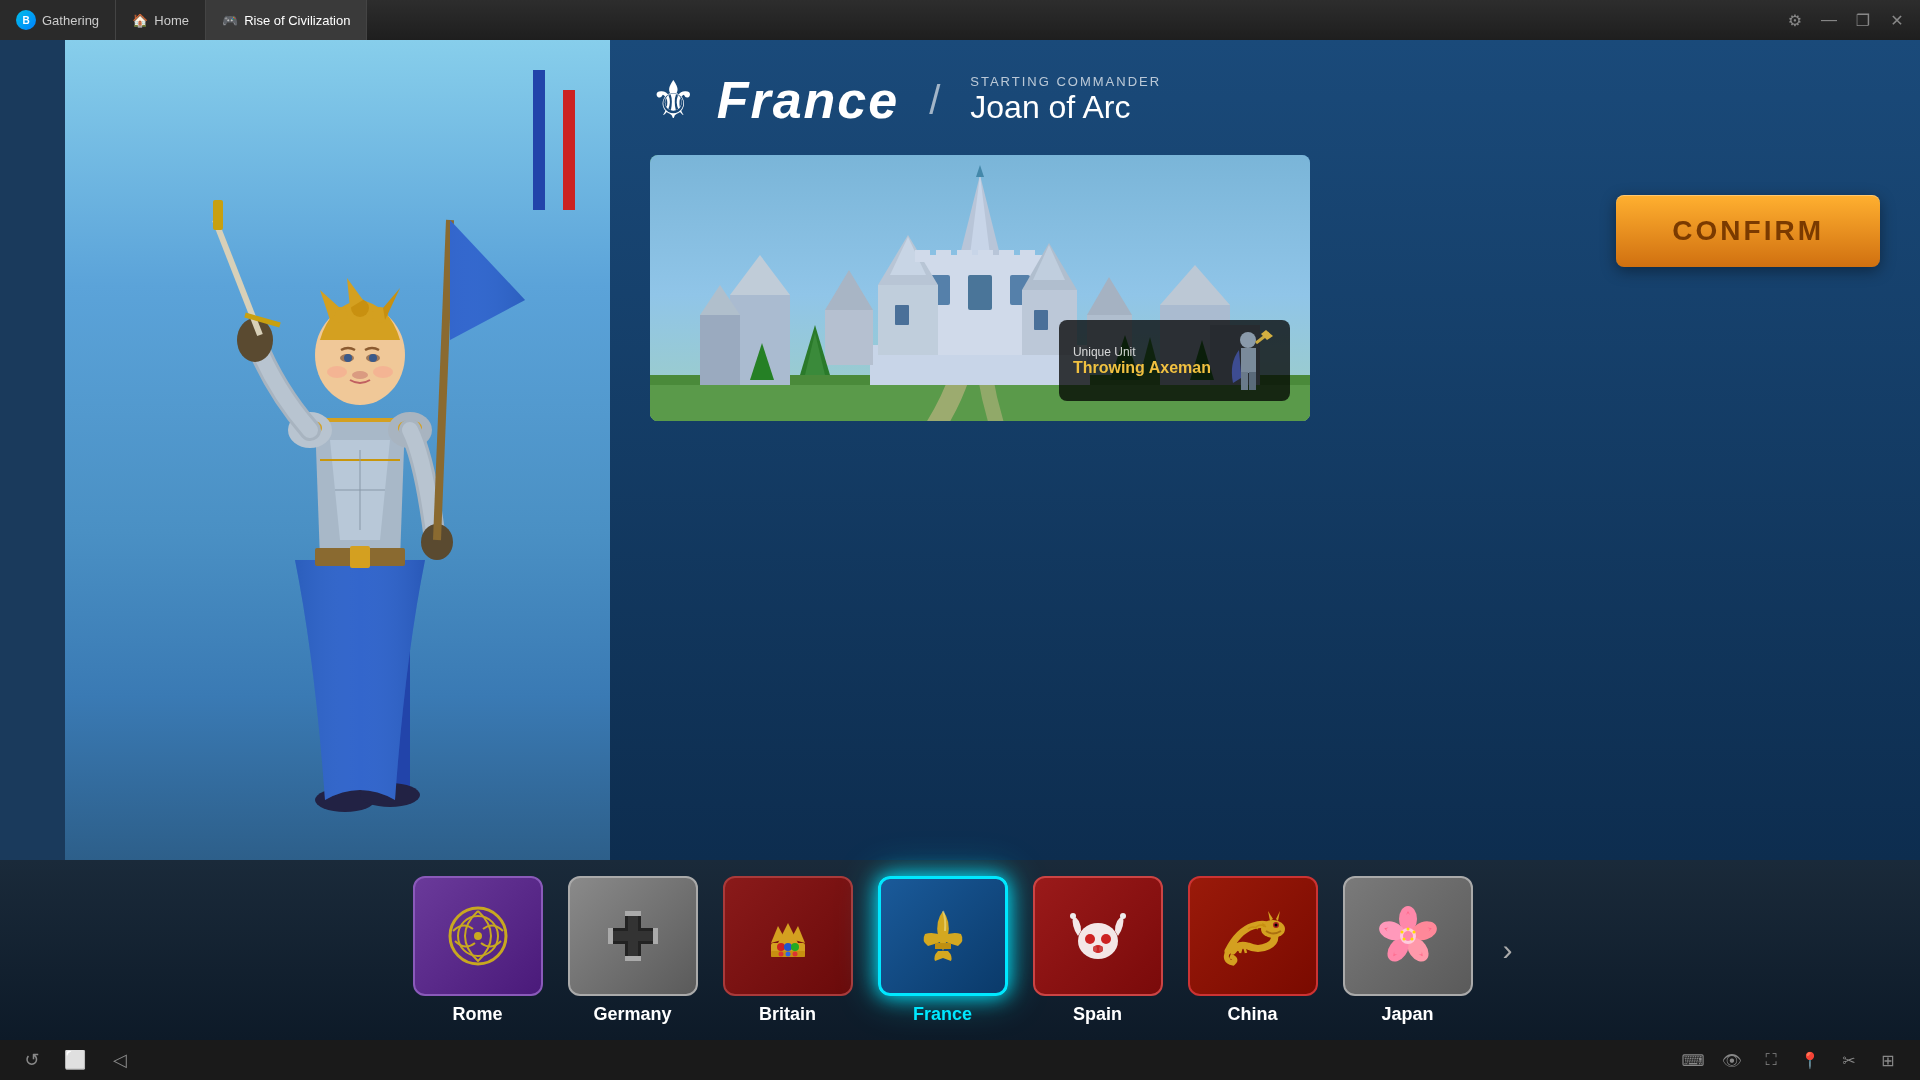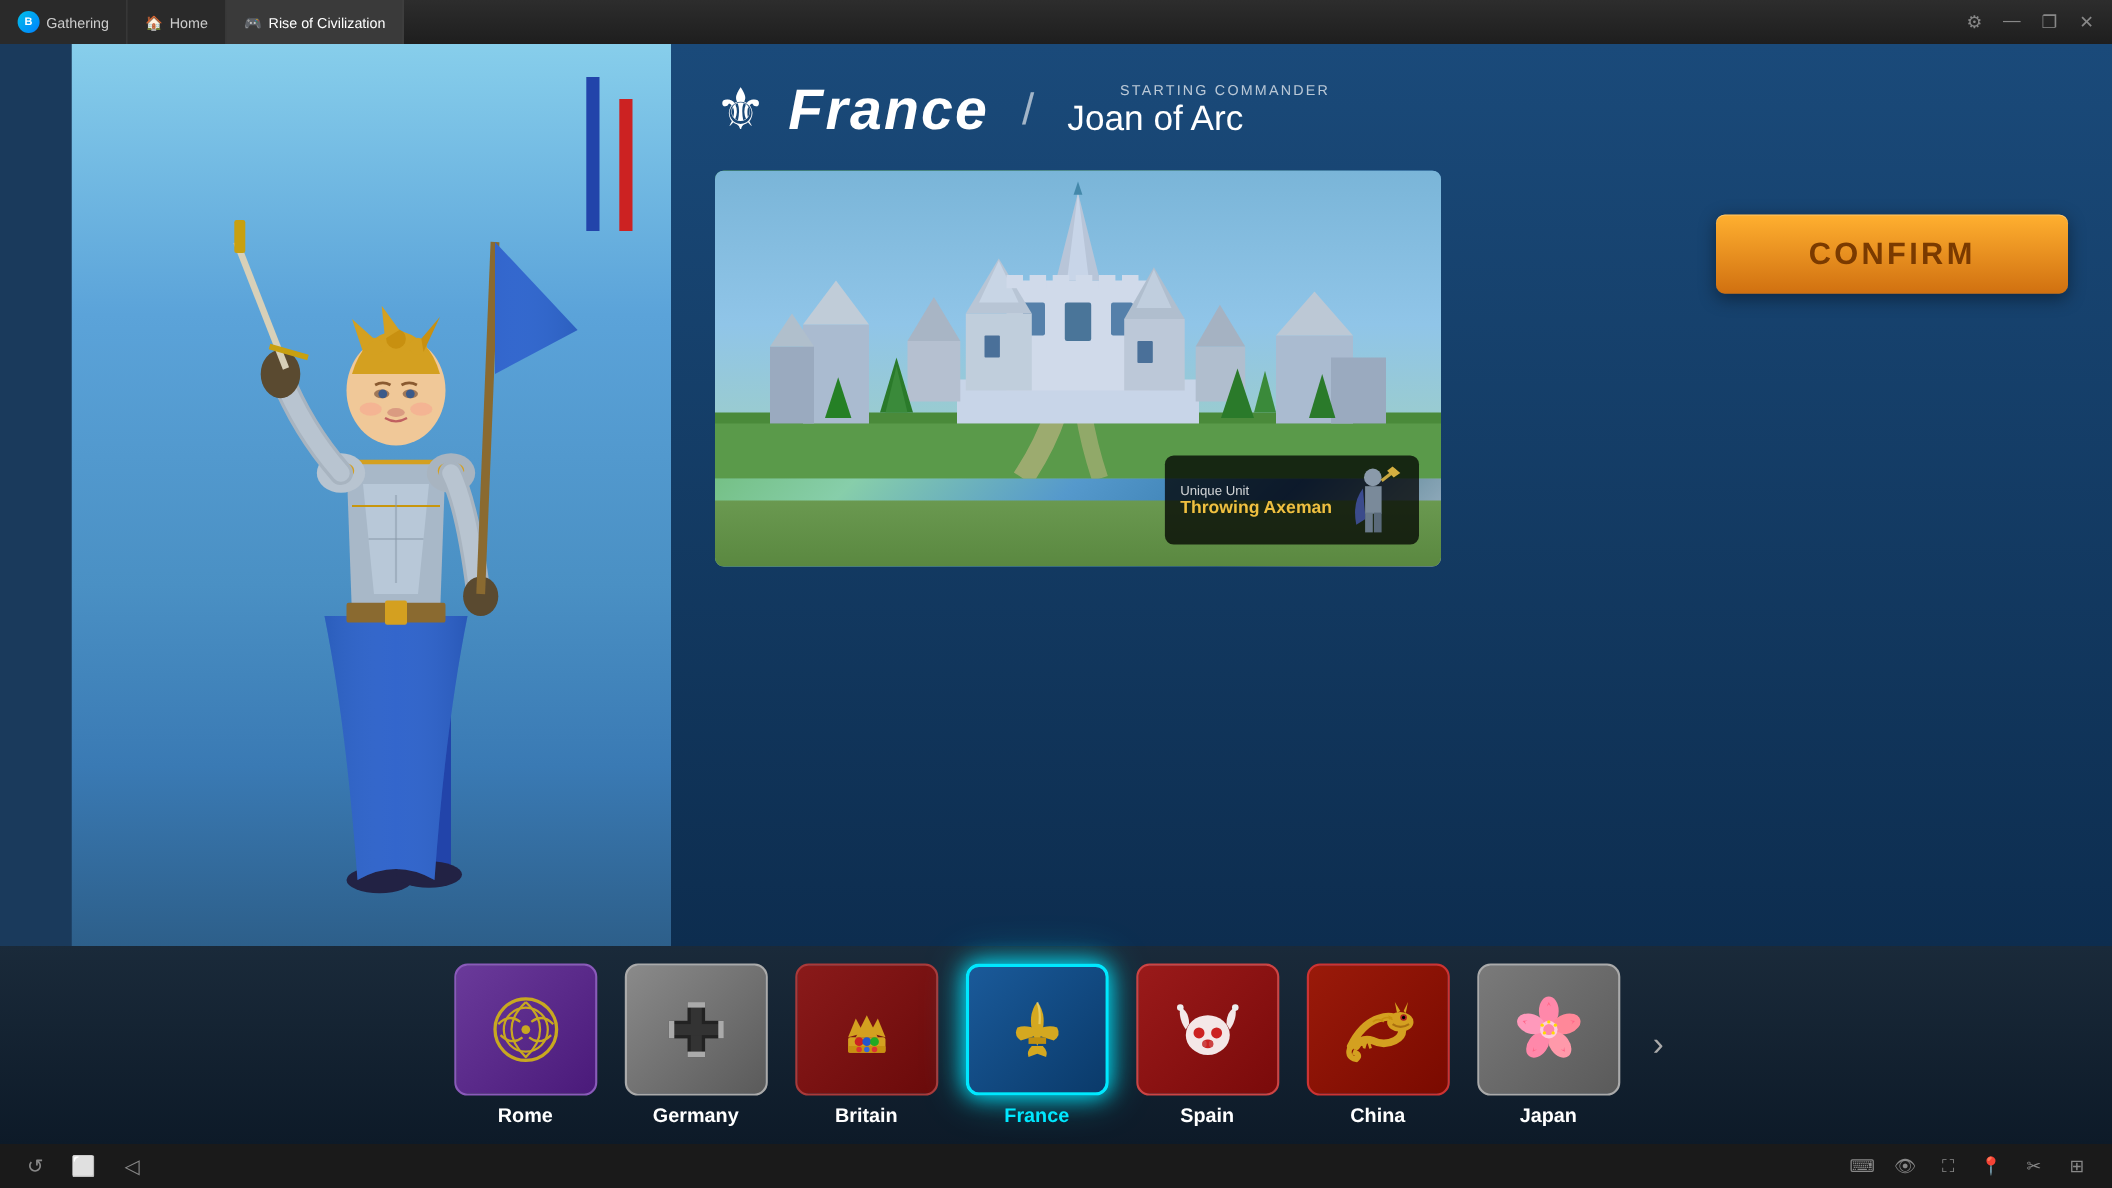--- a/index.html
+++ b/index.html
@@ -142,32 +142,31 @@
     .commander-section {
       display: flex;
       flex-direction: column;
     }
     .starting-commander-label {
       font-size: 13px;
       color: rgba(255,255,255,0.7);
       letter-spacing: 2px;
       text-transform: uppercase;
       font-weight: normal;
-      margin-left: 48px;
     }
     .commander-name {
       font-size: 32px;
       color: white;
       font-weight: normal;
     }
 
     
     .city-preview {
       width: 660px;
-      height: 360px;
+      height: 266px;
       background: linear-gradient(135deg, #4a9a5a 0%, #6ab870 20%, #87ceaa 40%, #5599cc 60%, #4488bb 70%, #3366aa 80%, #7799aa 90%, #aabbcc 100%);
       border-radius: 8px;
       margin-bottom: 20px;
       position: relative;
       overflow: hidden;
     }
 
     
     .unique-unit-badge {
       position: absolute;
@@ -210,21 +209,21 @@
       line-height: 1.6;
     }
     .highlight-green { color: #4dff88; font-weight: bold; }
     .highlight-yellow { color: #ffcc00; font-weight: bold; }
 
     
     .confirm-btn {
       background: linear-gradient(180deg, #ffb030 0%, #e89020 50%, #d07010 100%);
       border: none;
       border-radius: 8px;
-      padding: 20px 84px;
+      padding: 20px 56px;
       font-size: 28px;
       font-weight: 900;
       color: #7a3a00;
       cursor: pointer;
       letter-spacing: 3px;
       margin-top: 30px;
       box-shadow: 0 4px 15px rgba(0,0,0,0.4), inset 0 1px 0 rgba(255,255,255,0.3);
       text-transform: uppercase;
       display: block;
       margin-left: auto;

